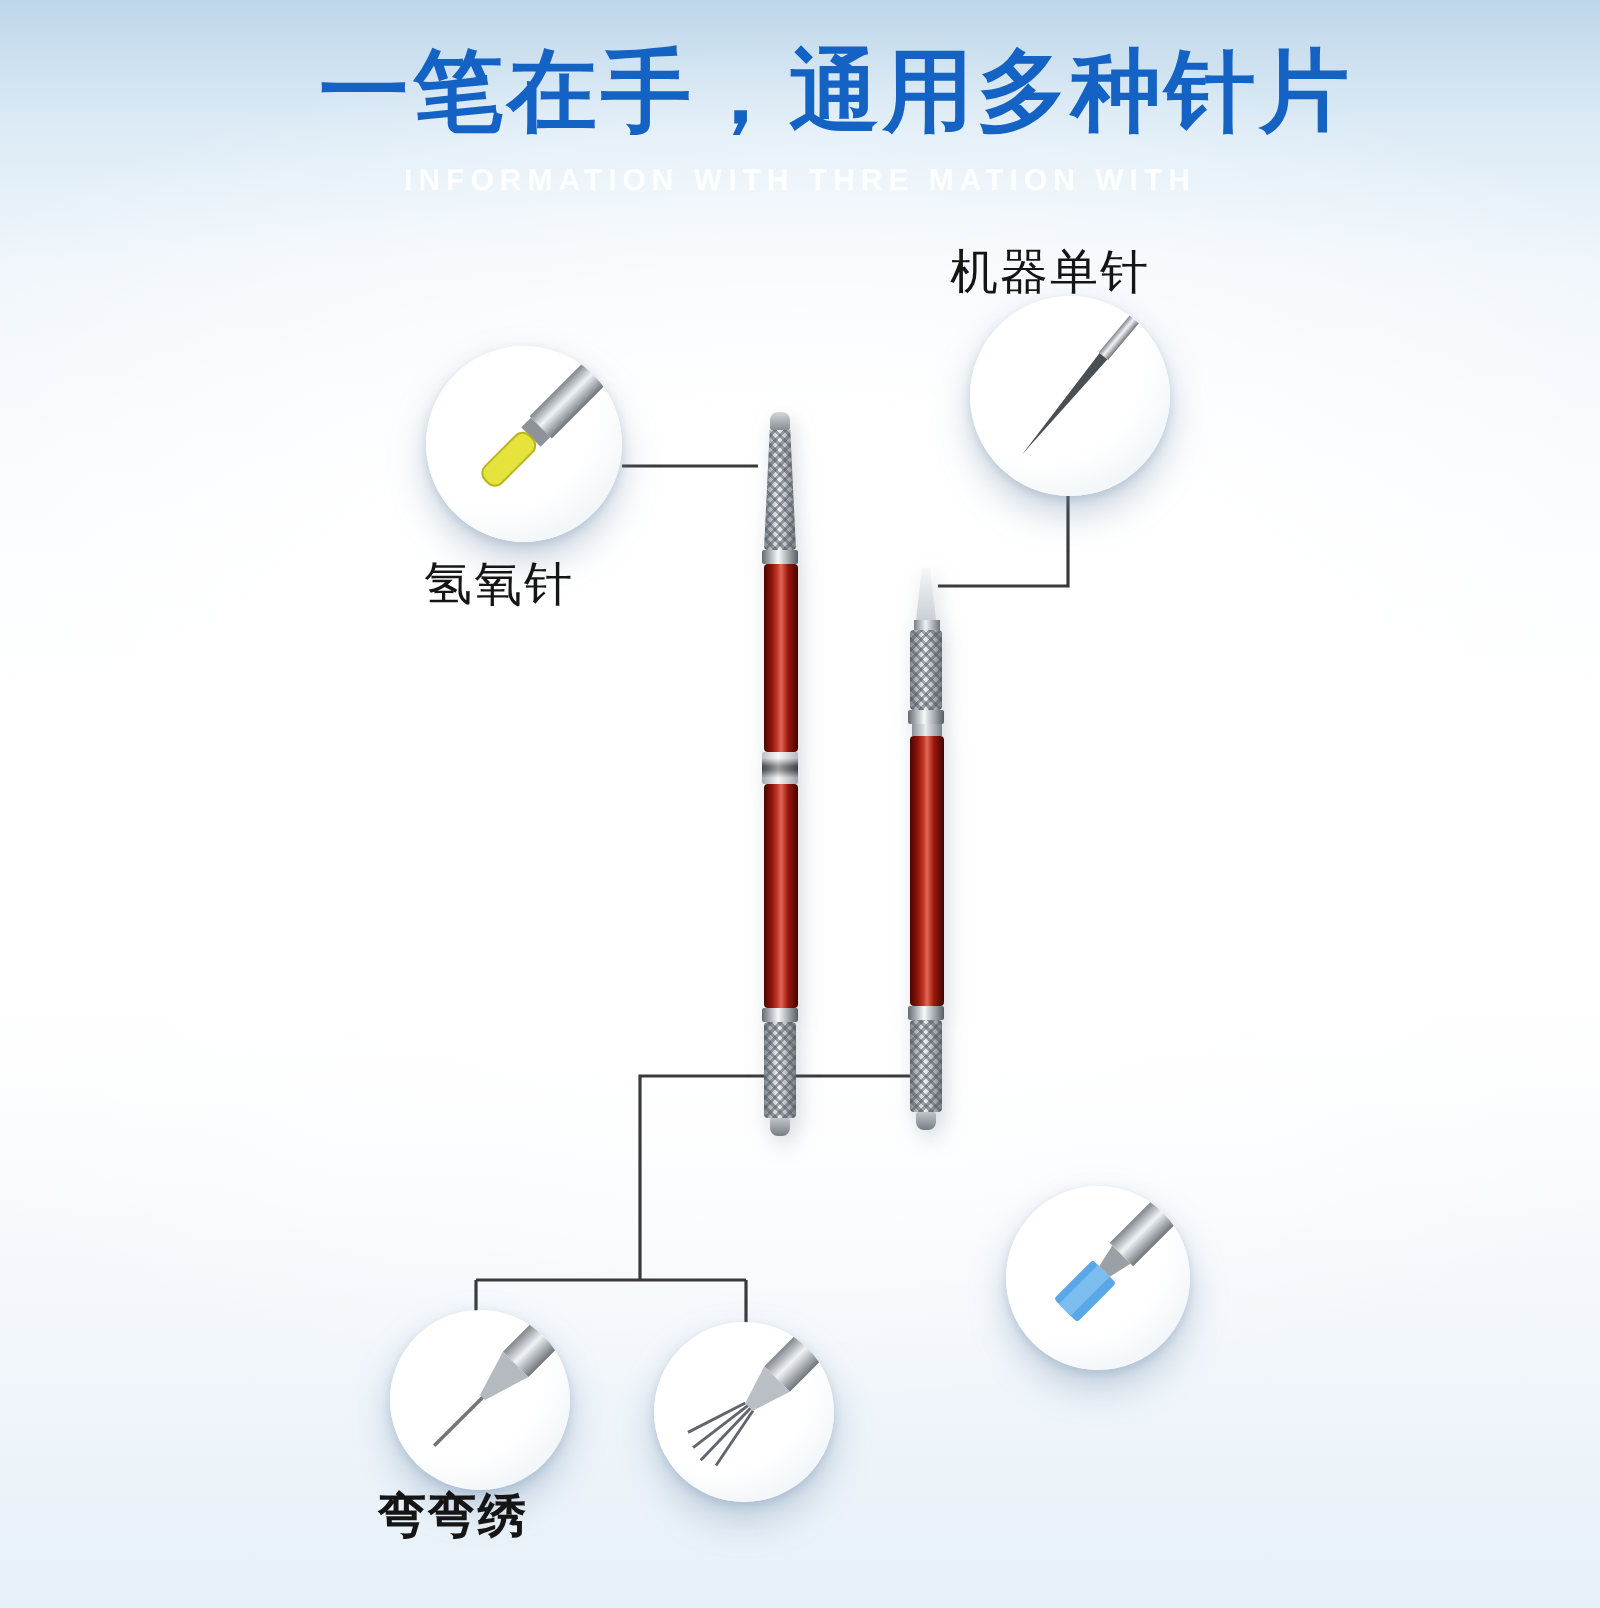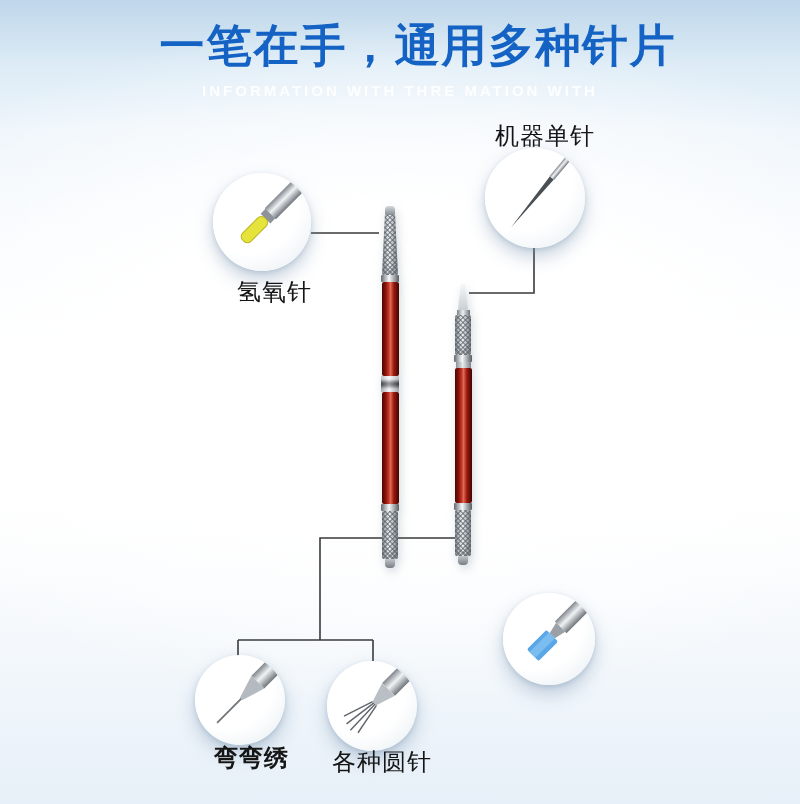--- a/index.html
+++ b/index.html
@@ -64,21 +64,21 @@
   .ring-sm{width:13px;height:5px;background:linear-gradient(90deg,#7a8086,#eef1f3 45%,#6d7379);}
   .silver-mid{width:15px;height:6px;background:linear-gradient(90deg,#8a9096,#e8ebed 45%,#7d838a);}
   
   .circle{
     position:absolute;z-index:3;border-radius:50%;overflow:hidden;
     background:radial-gradient(circle at 35% 30%, #ffffff 55%, #eef3f6 85%, #e3eaef 100%);
     box-shadow:0 9px 18px rgba(110,140,170,.38), 0 2px 5px rgba(110,140,170,.28);
   }
   .circle svg{display:block;width:100%;height:100%;}
   .label{
-    position:absolute;z-index:4;text-align:right;
+    position:absolute;z-index:4;text-align:left;
     font-size:24px;color:#151515;letter-spacing:1px;
   }
 </style>
 </head>
 <body>
 
 <div class="stage">
 
   <svg width="0" height="0" style="position:absolute" aria-hidden="true">
     <defs>
@@ -176,15 +176,14 @@
         <polygon points="40,24 60,24 53,46 47,46" fill="#b9bfc4"></polygon>
         <g stroke="#60666c" stroke-width="1.6">
           <line x1="47" y1="46" x2="36" y2="80"></line>
           <line x1="49" y1="46" x2="44" y2="84"></line>
           <line x1="51" y1="46" x2="52" y2="86"></line>
           <line x1="53" y1="46" x2="60" y2="82"></line>
         </g>
       </g>
     </svg>
   </div>
-  <div class="label" style="left:312px;top:746px;width:120px;">各种圆针</div>
 
 </div>
 
 </body></html>

